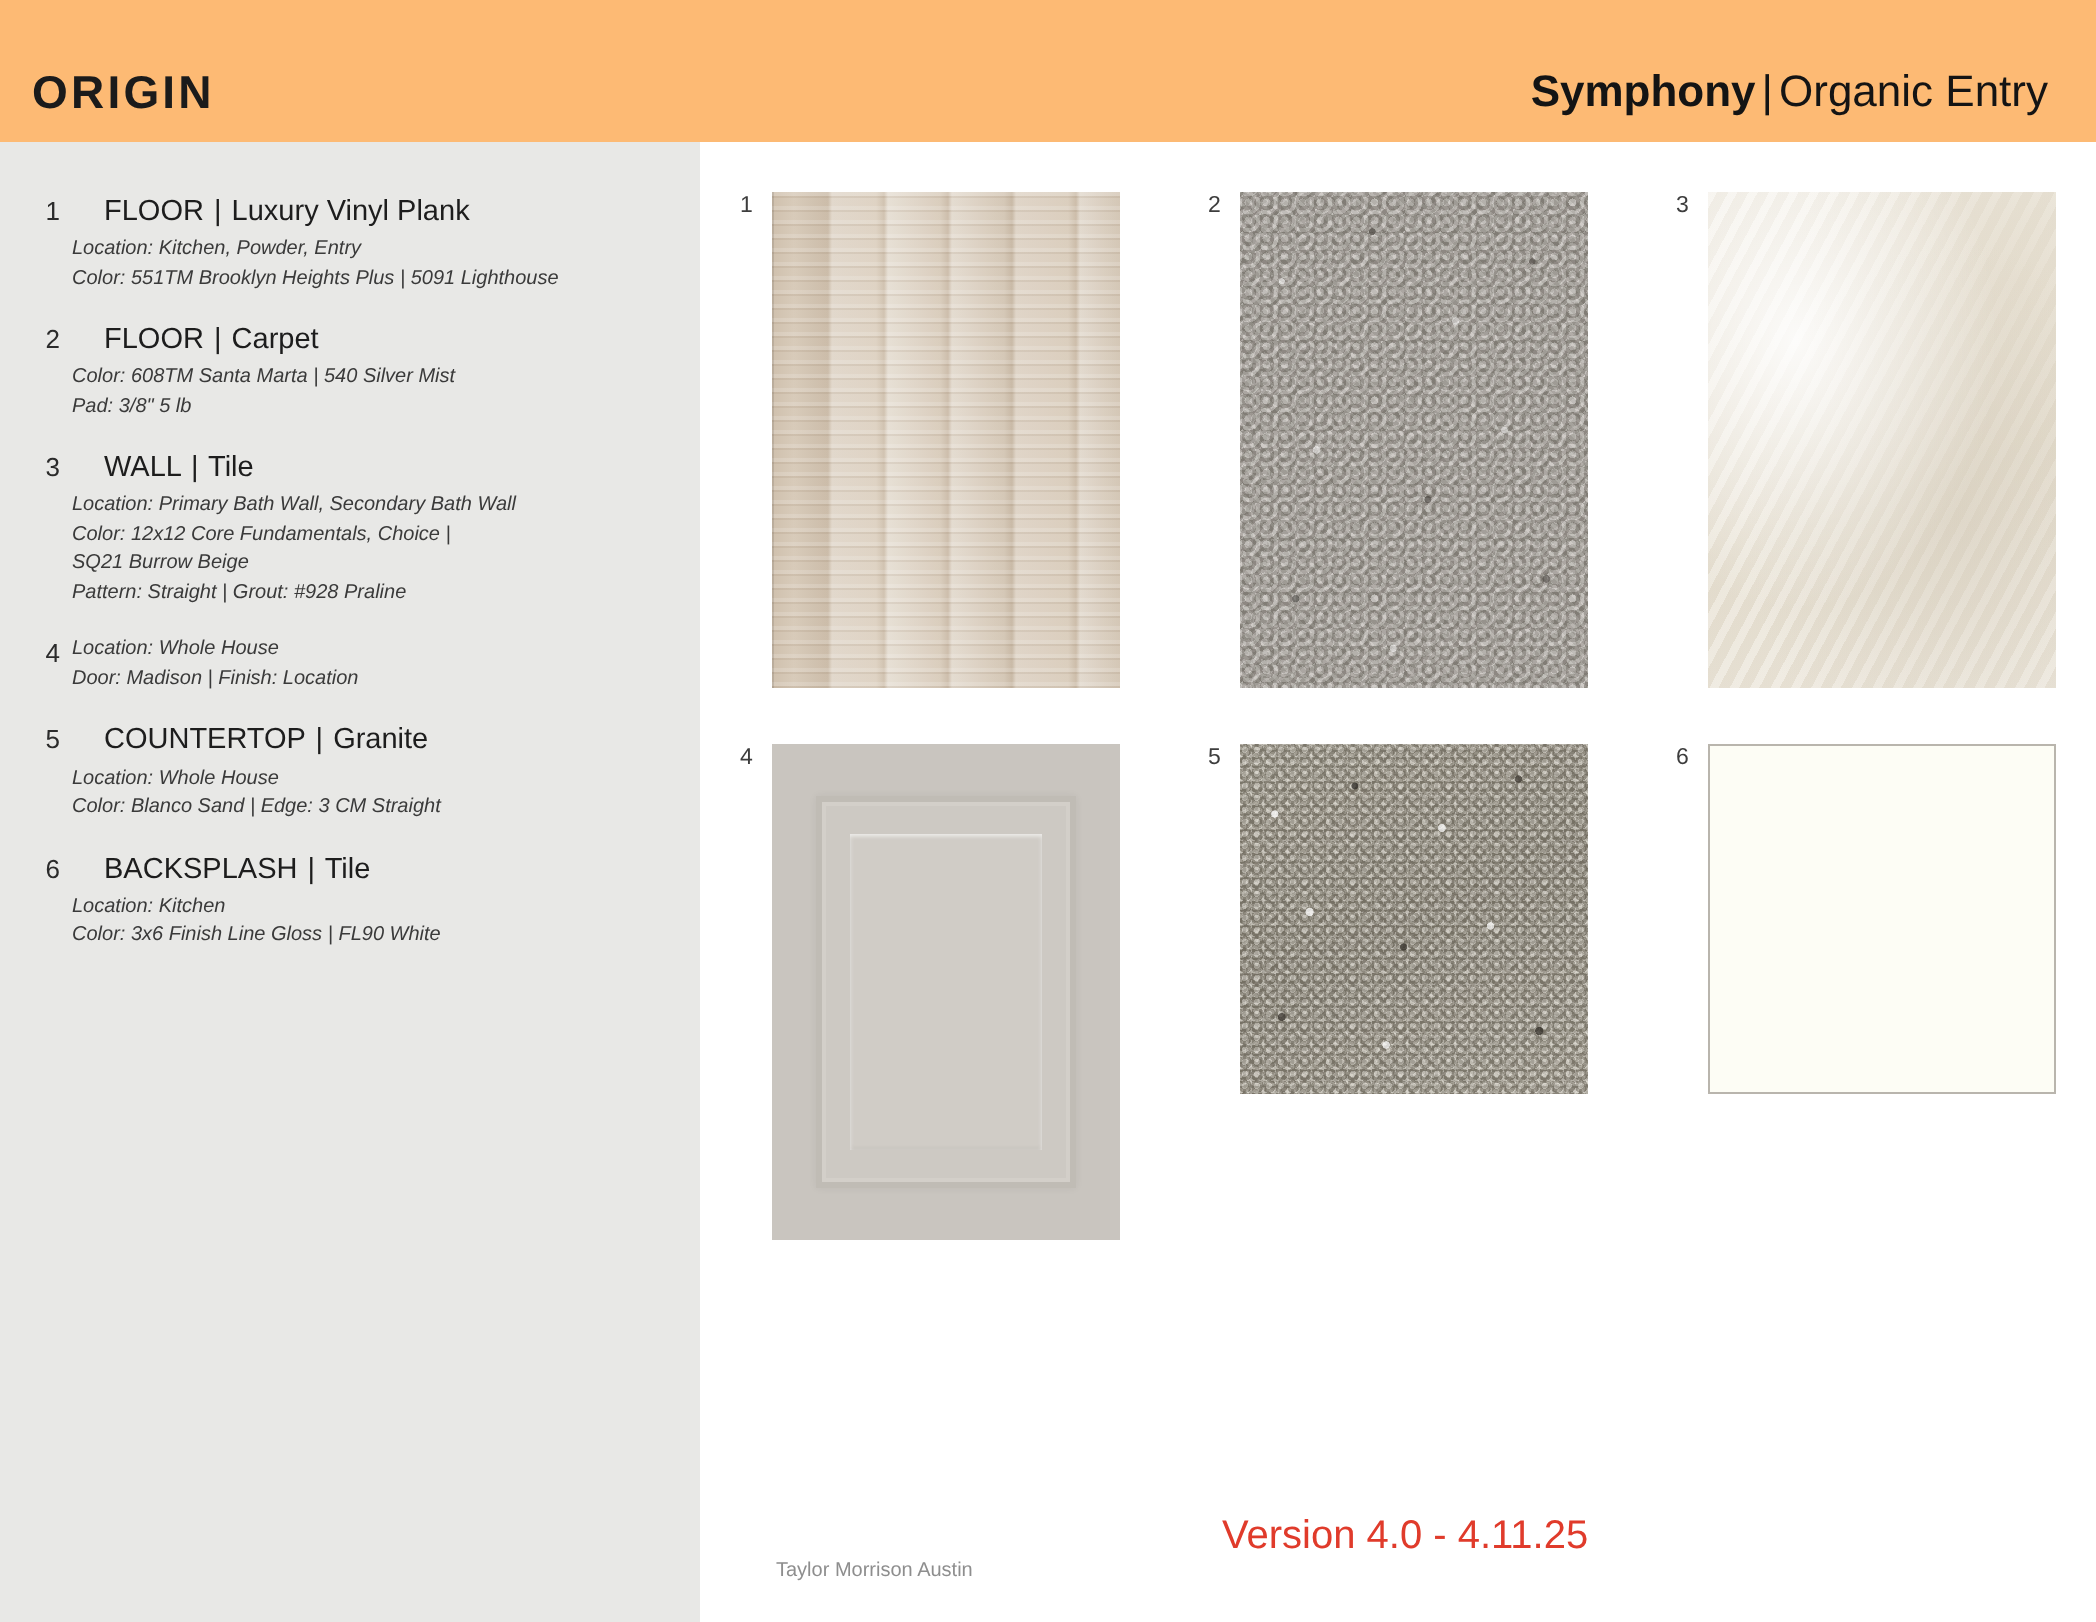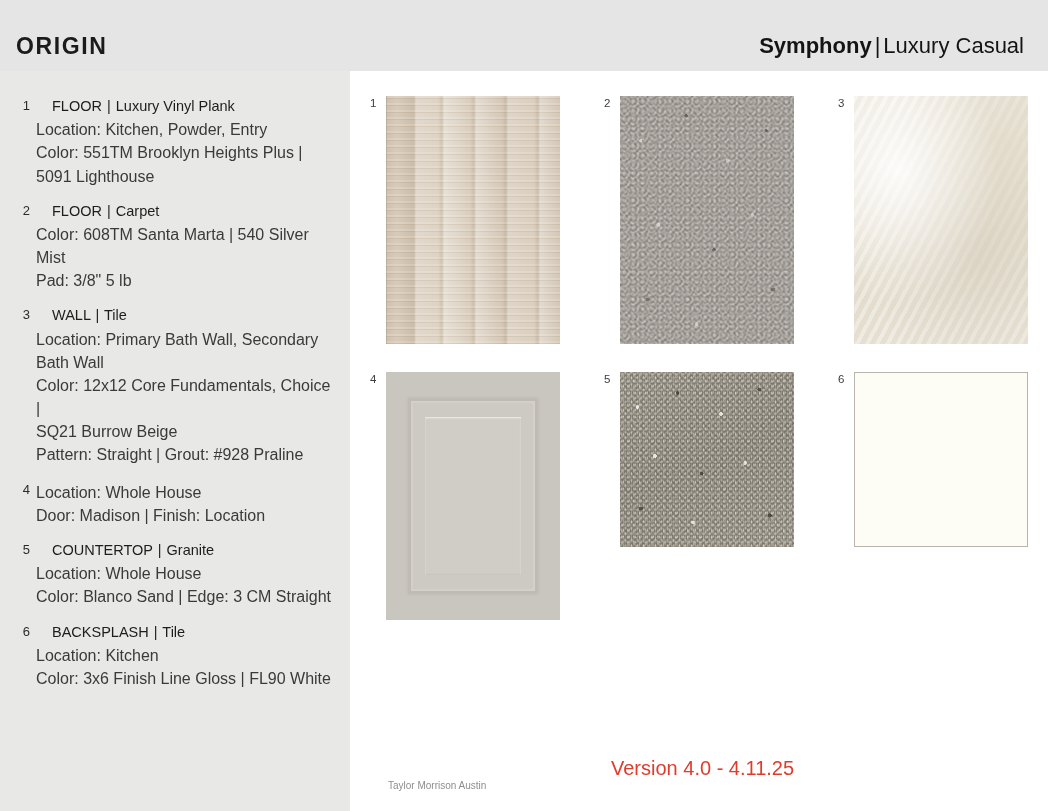--- a/index.html
+++ b/index.html
@@ -19,21 +19,21 @@
     width: 1048px;
     height: 811px;
   }
 
   
   .header {
     position: absolute;
     left: 0; top: 0;
     width: 1048px;
     height: 92px;
-    background: #e5e5e5;
+    background: #fdba74;
     display: flex;
     align-items: center;
     justify-content: space-between;
     box-sizing: border-box;
     padding: 0 24px 0 16px;
   }
   .brand {
     font-size: 23px;
     font-weight: bold;
     letter-spacing: 1.6px;
@@ -87,23 +87,24 @@
     margin-bottom: 3px;
   }
   .spec .title .cat {
     font-weight: 400;
     margin-left: 16px;
   }
   .spec .title .bar {
     padding: 0 1px;
   }
   .spec .line {
-    font-size: 16px;
+    font-size: 10px;
     color: #3a3a3a;
     line-height: 1.45;
+    font-style: italic;
   }
 
   
   .content {
     position: absolute;
     left: 350px;
     top: 71px;
     width: 698px;
     height: 740px;
     background: #ffffff;
@@ -247,21 +248,21 @@
   }
 </style>
 </head>
 <body>
 
 <div class="page">
 
   <div class="header">
     <div class="brand">ORIGIN</div>
     <div class="collection">
-      <span class="strong">Symphony</span><span class="divider">|</span><span class="light">Luxury Casual</span>
+      <span class="strong">Symphony</span><span class="divider">|</span><span class="light">Organic Entry</span>
     </div>
   </div>
 
   <div class="sidebar">
 
     <div class="spec">
       <div class="num">1</div>
       <div class="title">
         <span class="cat">FLOOR</span>
         <span class="bar">|</span>

